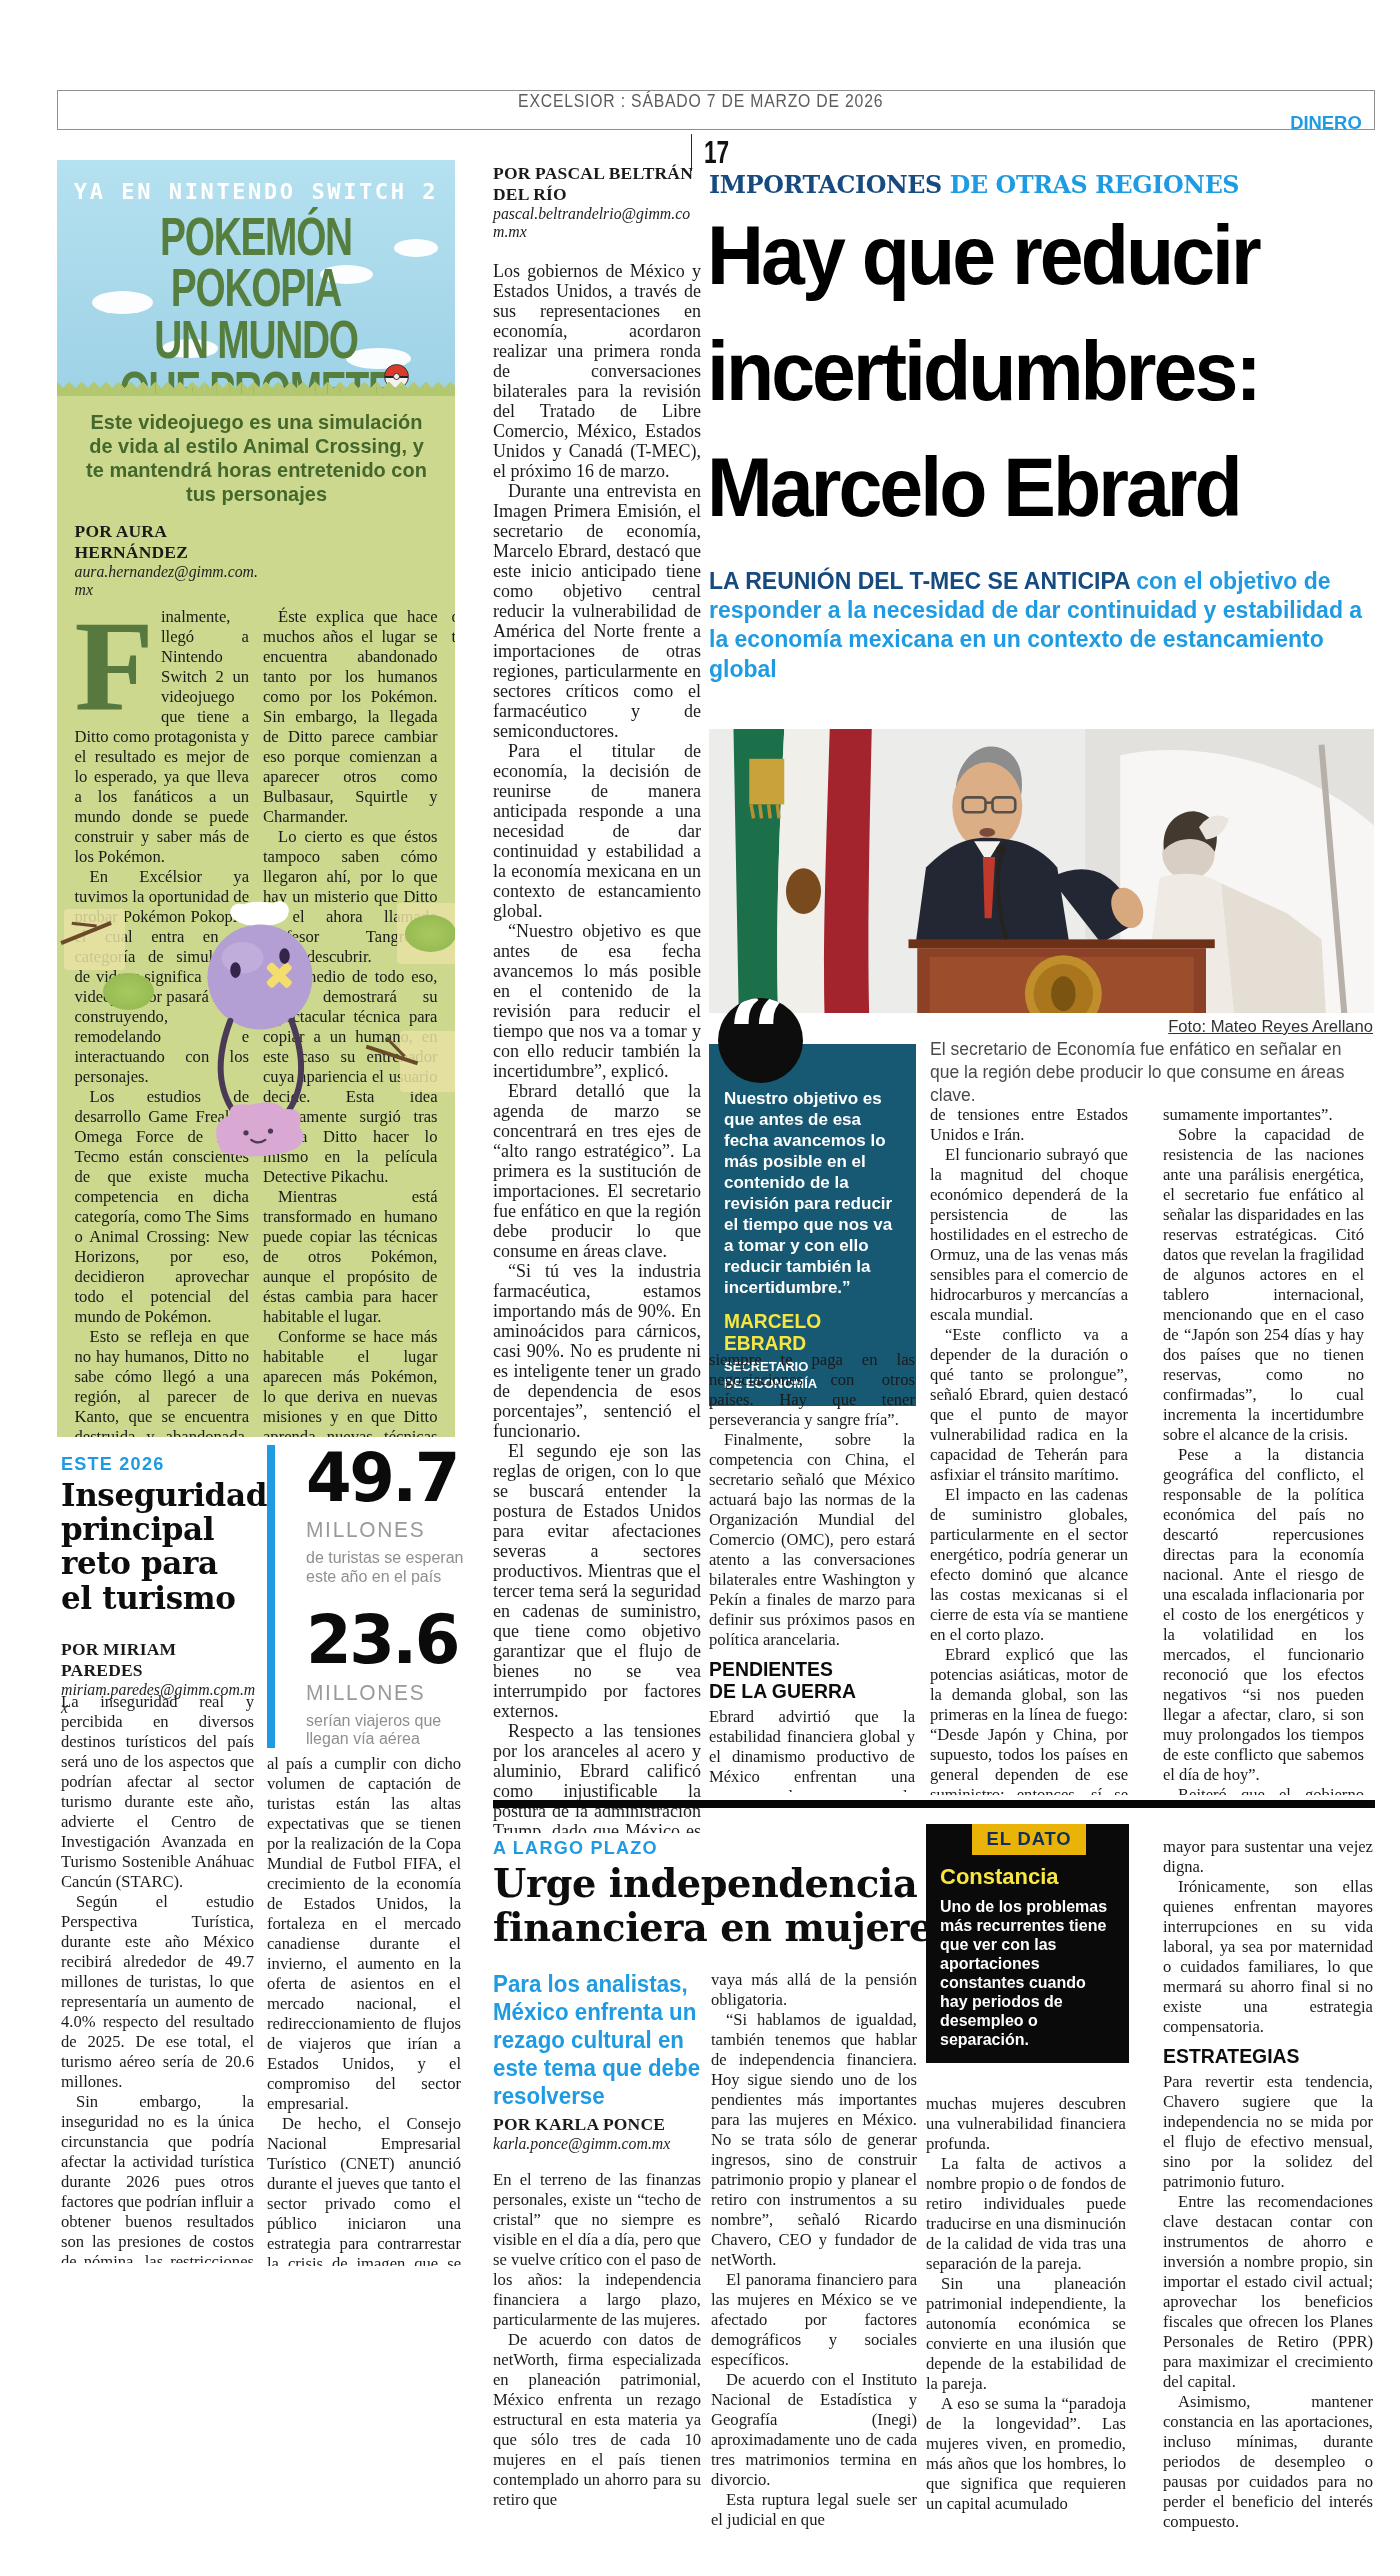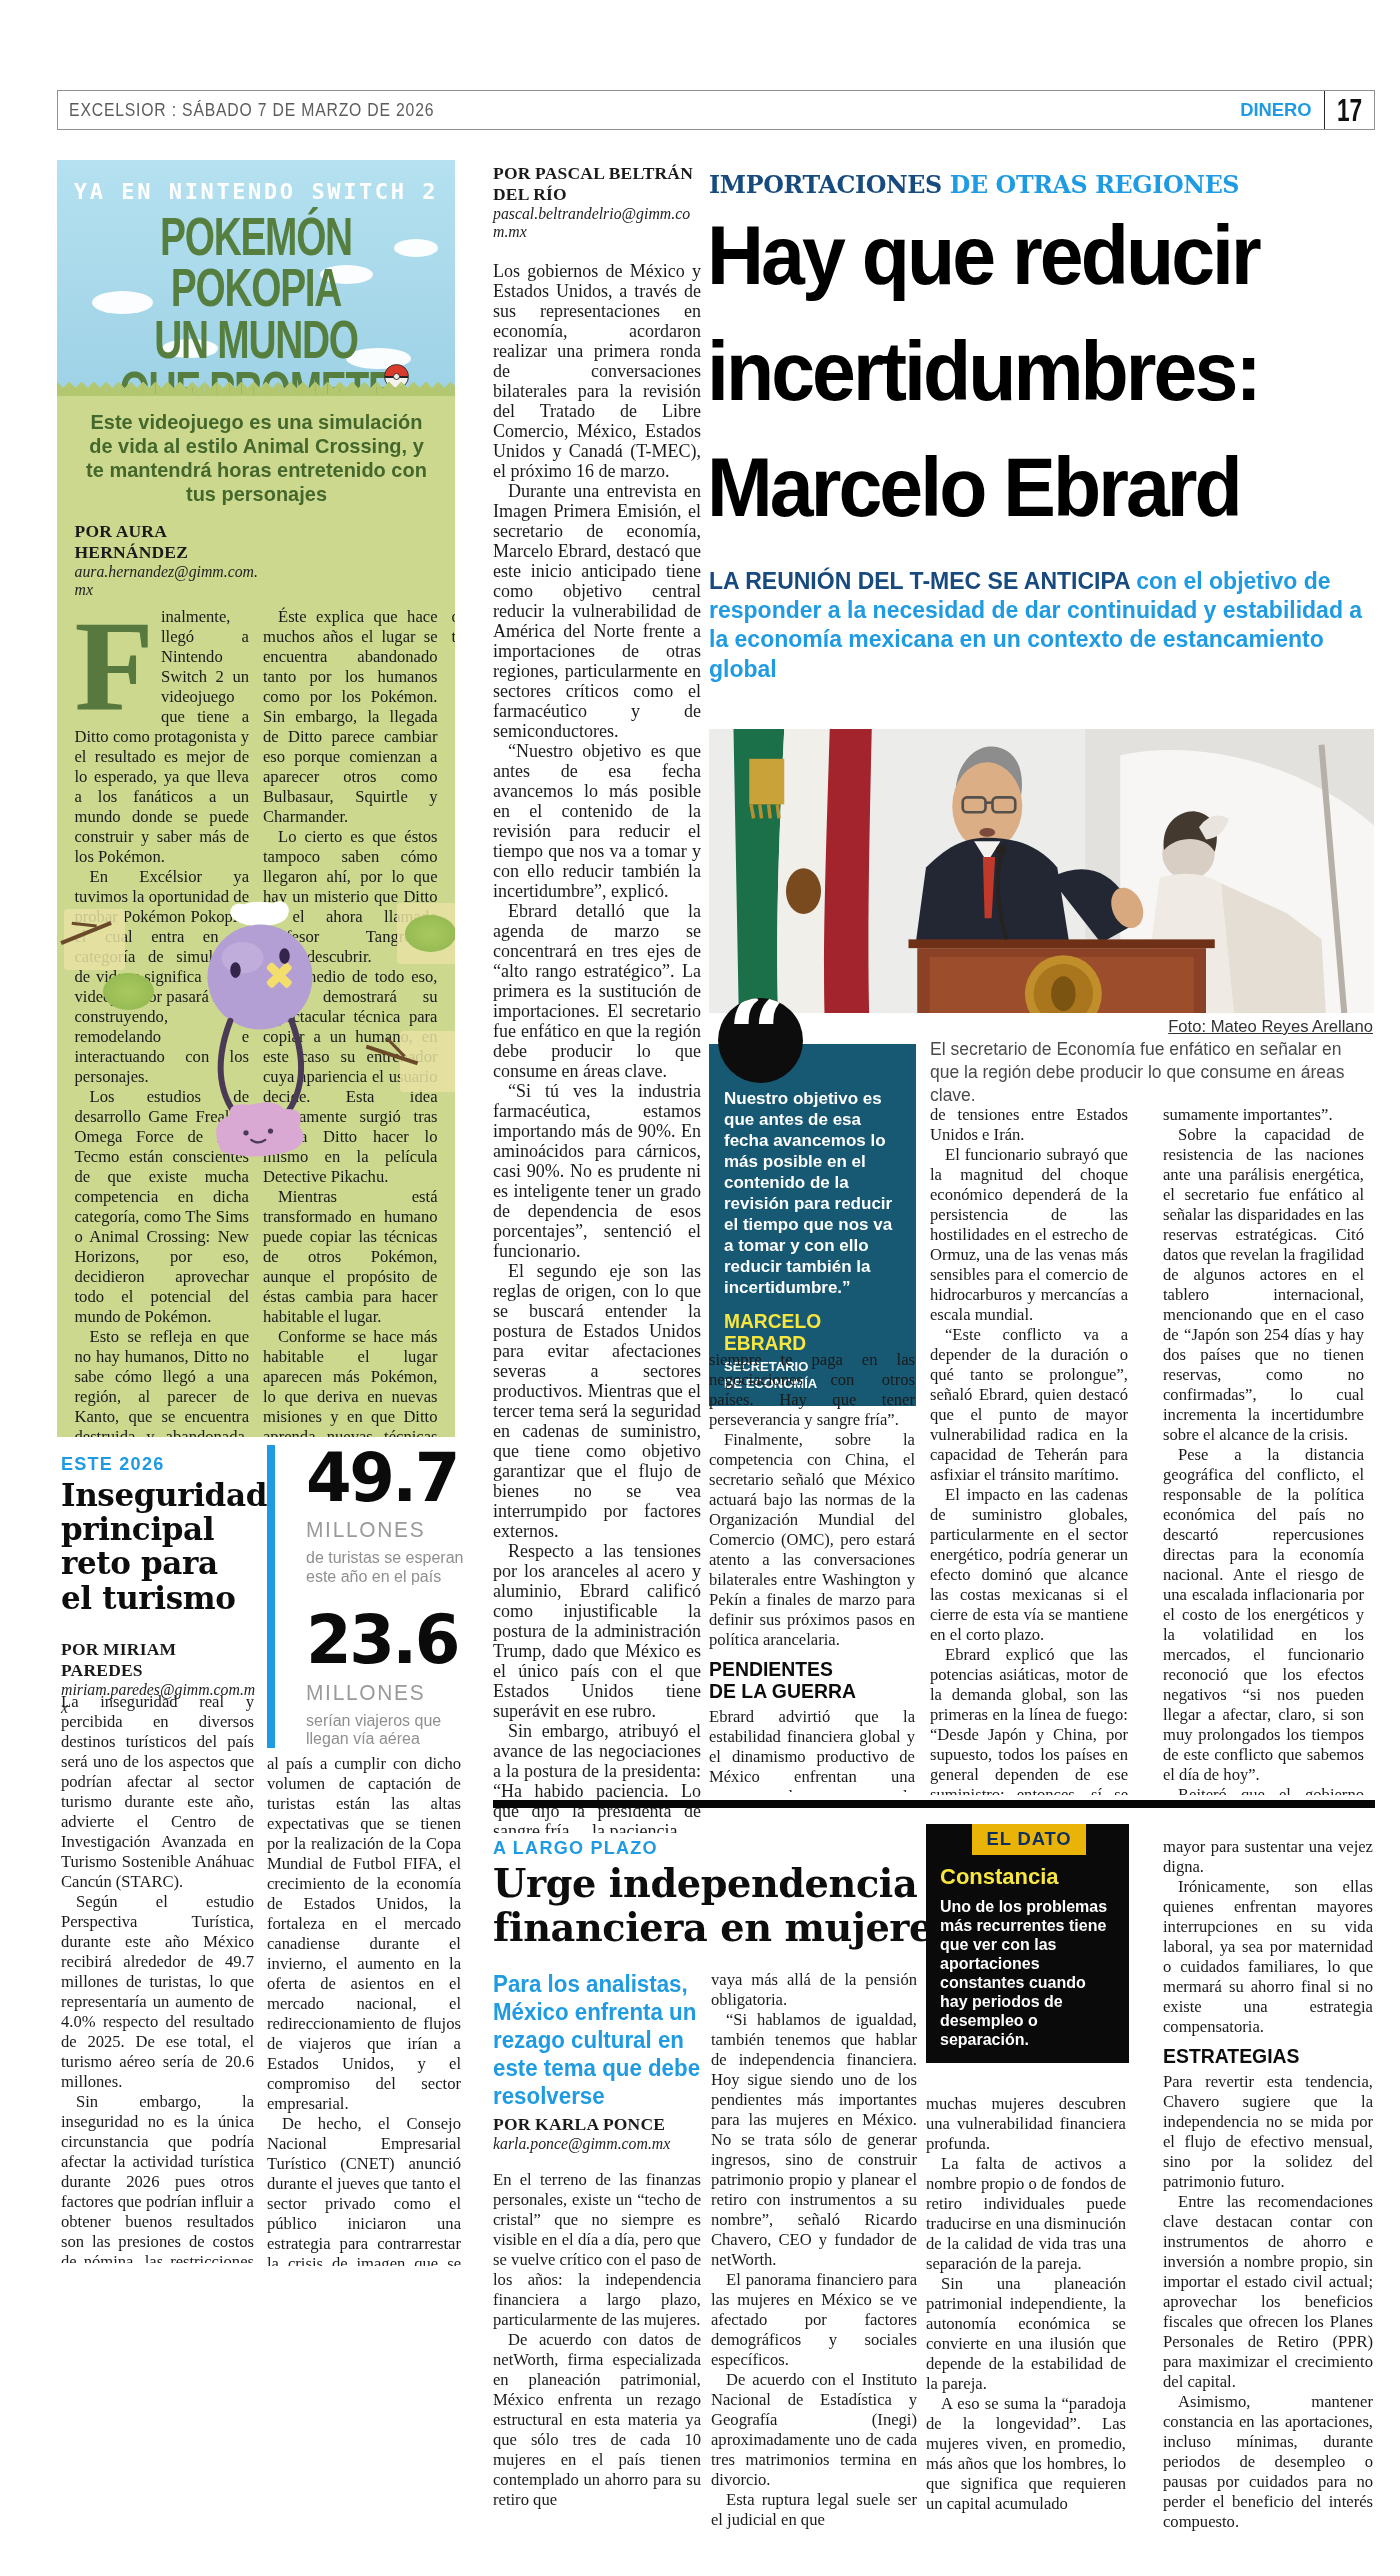--- a/index.html
+++ b/index.html
@@ -2,21 +2,21 @@
 <html lang="es" style="font-size:14px"><head>
 <meta charset="utf-8">
 <style>
   html,body { margin:0; padding:0; background:#fff; }
   .page { position:relative; width:1401px; height:2576px; background:#ffffff;
           font-family:"Liberation Serif", serif; color:#1a1a1a; overflow:hidden; }
   .abs { position:absolute; }
 
   
   .page-header { left:57px; top:90px; width:1318px; height:40px; border:0.9px solid #8f8f8f;
-                 display:flex; align-items:center; box-sizing:border-box; background:#fff; }
+                 display:flex; align-items:center; box-sizing:border-box; background:#fff;flex-direction:column; }
   .masthead-date { font-family:"Liberation Sans",sans-serif; color:#5c5c5c; font-size:17.5px;
                    letter-spacing:0.9px; transform:scaleX(.9); transform-origin:left center; padding-left:12.3px; white-space:nowrap; }
   .section-name { margin-left:auto; color:#1e9be2; font:bold 18.4px "Liberation Sans",sans-serif; padding-right:12.3px; }
   .page-num-box { border-left:1.8px solid #2a2a2a; height:100%; display:flex; align-items:center; padding:0 7px; }
   .page-num { font:bold 31.5px "Liberation Sans",sans-serif; color:#111; transform:scaleX(.72); }
 
   
   .pokopia { left:57px; top:160px; width:398px; height:1277px; background:#ccd88e; overflow:hidden; }
   .pokopia-sky { position:relative; height:236px; background:linear-gradient(#b5e1f0,#9ed2e6); overflow:hidden; }
   .cloud { position:absolute; background:#fff; border-radius:50%; opacity:.95; }
@@ -192,20 +192,21 @@
       <span><p>inalmente, llegó a Nintendo Switch 2 un videojuego que tiene a Ditto como protagonista y el resultado es mejor de lo esperado, ya que lleva a los fanáticos a un mundo donde se puede construir y saber más de los Pokémon.</p><p>En Excélsior ya tuvimos la oportunidad de probar Pokémon Pokopia, el cual entra en la categoría de simulación de vida y significa que el videojugador pasará horas construyendo, remodelando e interactuando con los personajes.</p><p>Los estudios de desarrollo Game Freak y Omega Force de Koei Tecmo están conscientes de que existe mucha competencia en dicha categoría, como The Sims o Animal Crossing: New Horizons, por eso, decidieron aprovechar todo el potencial del mundo de Pokémon.</p><p>Esto se refleja en que no hay humanos, Ditto no sabe cómo llegó a una región, al parecer de Kanto, que se encuentra destruida y abandonada, con sólo un Pokémon a la vista, Tangrowth.</p><p>Éste explica que hace muchos años el lugar se encuentra abandonado tanto por los humanos como por los Pokémon. Sin embargo, la llegada de Ditto parece cambiar eso porque comienzan a aparecer otros como Bulbasaur, Squirtle y Charmander.</p><p>Lo cierto es que éstos tampoco saben cómo llegaron ahí, por lo que hay un misterio que Ditto y el ahora llamado Profesor Tangrowth deben descubrir.</p><p>En medio de todo eso, Ditto demostrará su espectacular técnica para copiar a un humano, en este caso su entrenador cuya apariencia el usuario decide. Esta idea seguramente surgió tras ver a Ditto hacer lo mismo en la película Detective Pikachu.</p><p>Mientras está transformado en humano puede copiar las técnicas de otros Pokémon, aunque el propósito de éstas cambia para hacer habitable el lugar.</p><p>Conforme se hace más habitable el lugar aparecen más Pokémon, lo que deriva en nuevas misiones y en que Ditto aprenda nuevas técnicas para construir más cosas. Al mismo tiempo, se puede conocer más de los otros Pokémon porque se tiene sus fichas técnicas.</p></span>
     </div>
   </div>
 
   <div class="abs pascal-col">
     <div class="byline-name">POR PASCAL BELTRÁN DEL RÍO</div>
     <div class="byline-email">pascal.beltrandelrio@gimm.com.mx</div>
     <div class="newsbody">
         <p>Los gobiernos de México y Estados Unidos, a través de sus representaciones en economía, acordaron realizar una primera ronda de conversaciones bilaterales para la revisión del Tratado de Libre Comercio, México, Estados Unidos y Canadá (T-MEC), el próximo 16 de marzo.</p>
         <p>Durante una entrevista en Imagen Primera Emisión, el secretario de economía, Marcelo Ebrard, destacó que este inicio anticipado tiene como objetivo central reducir la vulnerabilidad de América del Norte frente a importaciones de otras regiones, particularmente en sectores críticos como el farmacéutico y de semiconductores.</p>
+        <p>Para el titular de economía, la decisión de reunirse de manera anticipada responde a una necesidad de dar continuidad y estabilidad a la economía mexicana en un contexto de estancamiento global.</p>
         <p>“Nuestro objetivo es que antes de esa fecha avancemos lo más posible en el contenido de la revisión para reducir el tiempo que nos va a tomar y con ello reducir también la incertidumbre”, explicó.</p>
         <p>Ebrard detalló que la agenda de marzo se concentrará en tres ejes de “alto rango estratégico”. La primera es la sustitución de importaciones. El secretario fue enfático en que la región debe producir lo que consume en áreas clave.</p>
         <p>“Si tú ves la industria farmacéutica, estamos importando más de 90%. En aminoácidos para cárnicos, casi 90%. No es prudente ni es inteligente tener un grado de dependencia de esos porcentajes”, sentenció el funcionario.</p>
         <p>El segundo eje son las reglas de origen, con lo que se buscará entender la postura de Estados Unidos para evitar afectaciones severas a sectores productivos. Mientras que el tercer tema será la seguridad en cadenas de suministro, que tiene como objetivo garantizar que el flujo de bienes no se vea interrumpido por factores externos.</p>
         <p>Respecto a las tensiones por los aranceles al acero y aluminio, Ebrard calificó como injustificable la postura de la administración Trump, dado que México es el único país con el que Estados Unidos tiene superávit en ese rubro.</p>
         <p>Sin embargo, atribuyó el avance de las negociaciones a la postura de la presidenta: “Ha habido paciencia. Lo que dijo la presidenta de sangre fría… la paciencia</p>
       </div>
   </div>
 
   <div class="abs eb-kicker">

